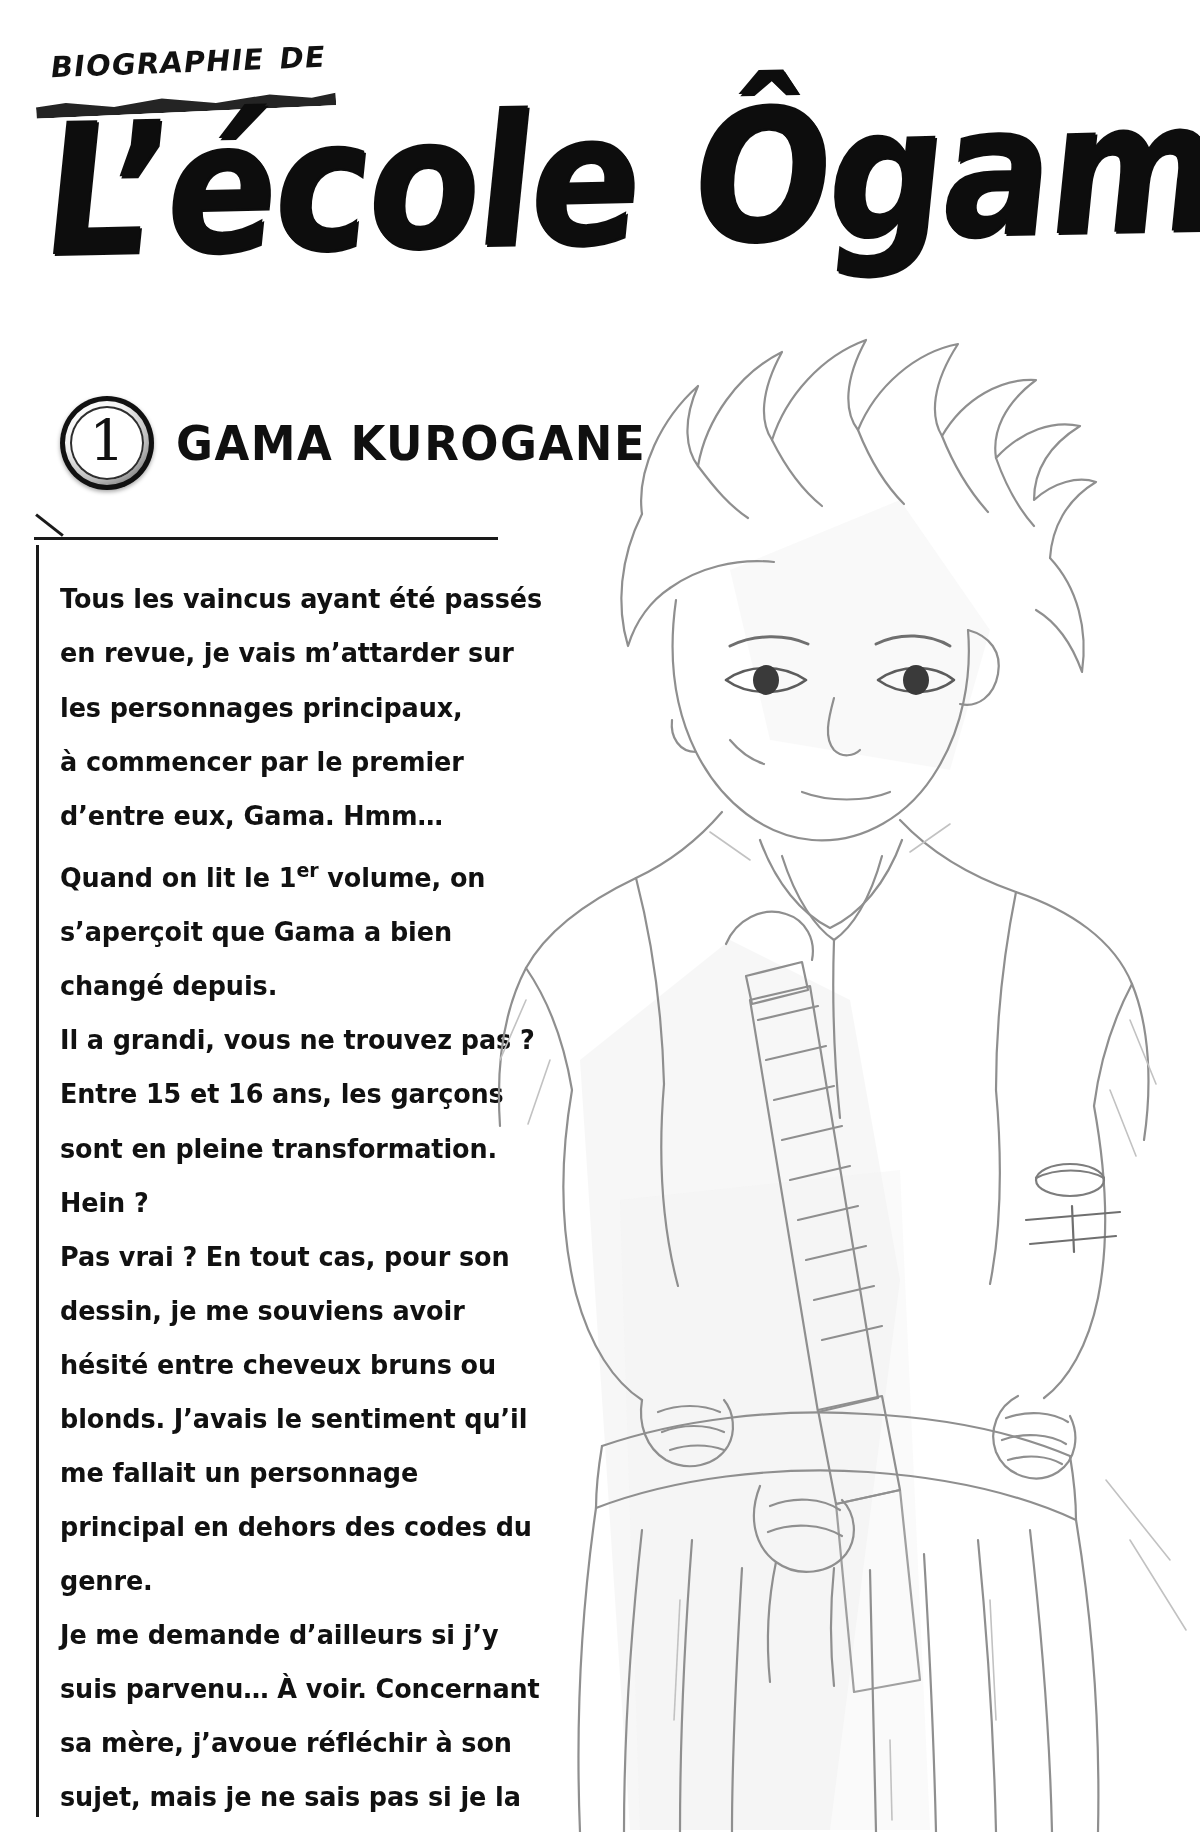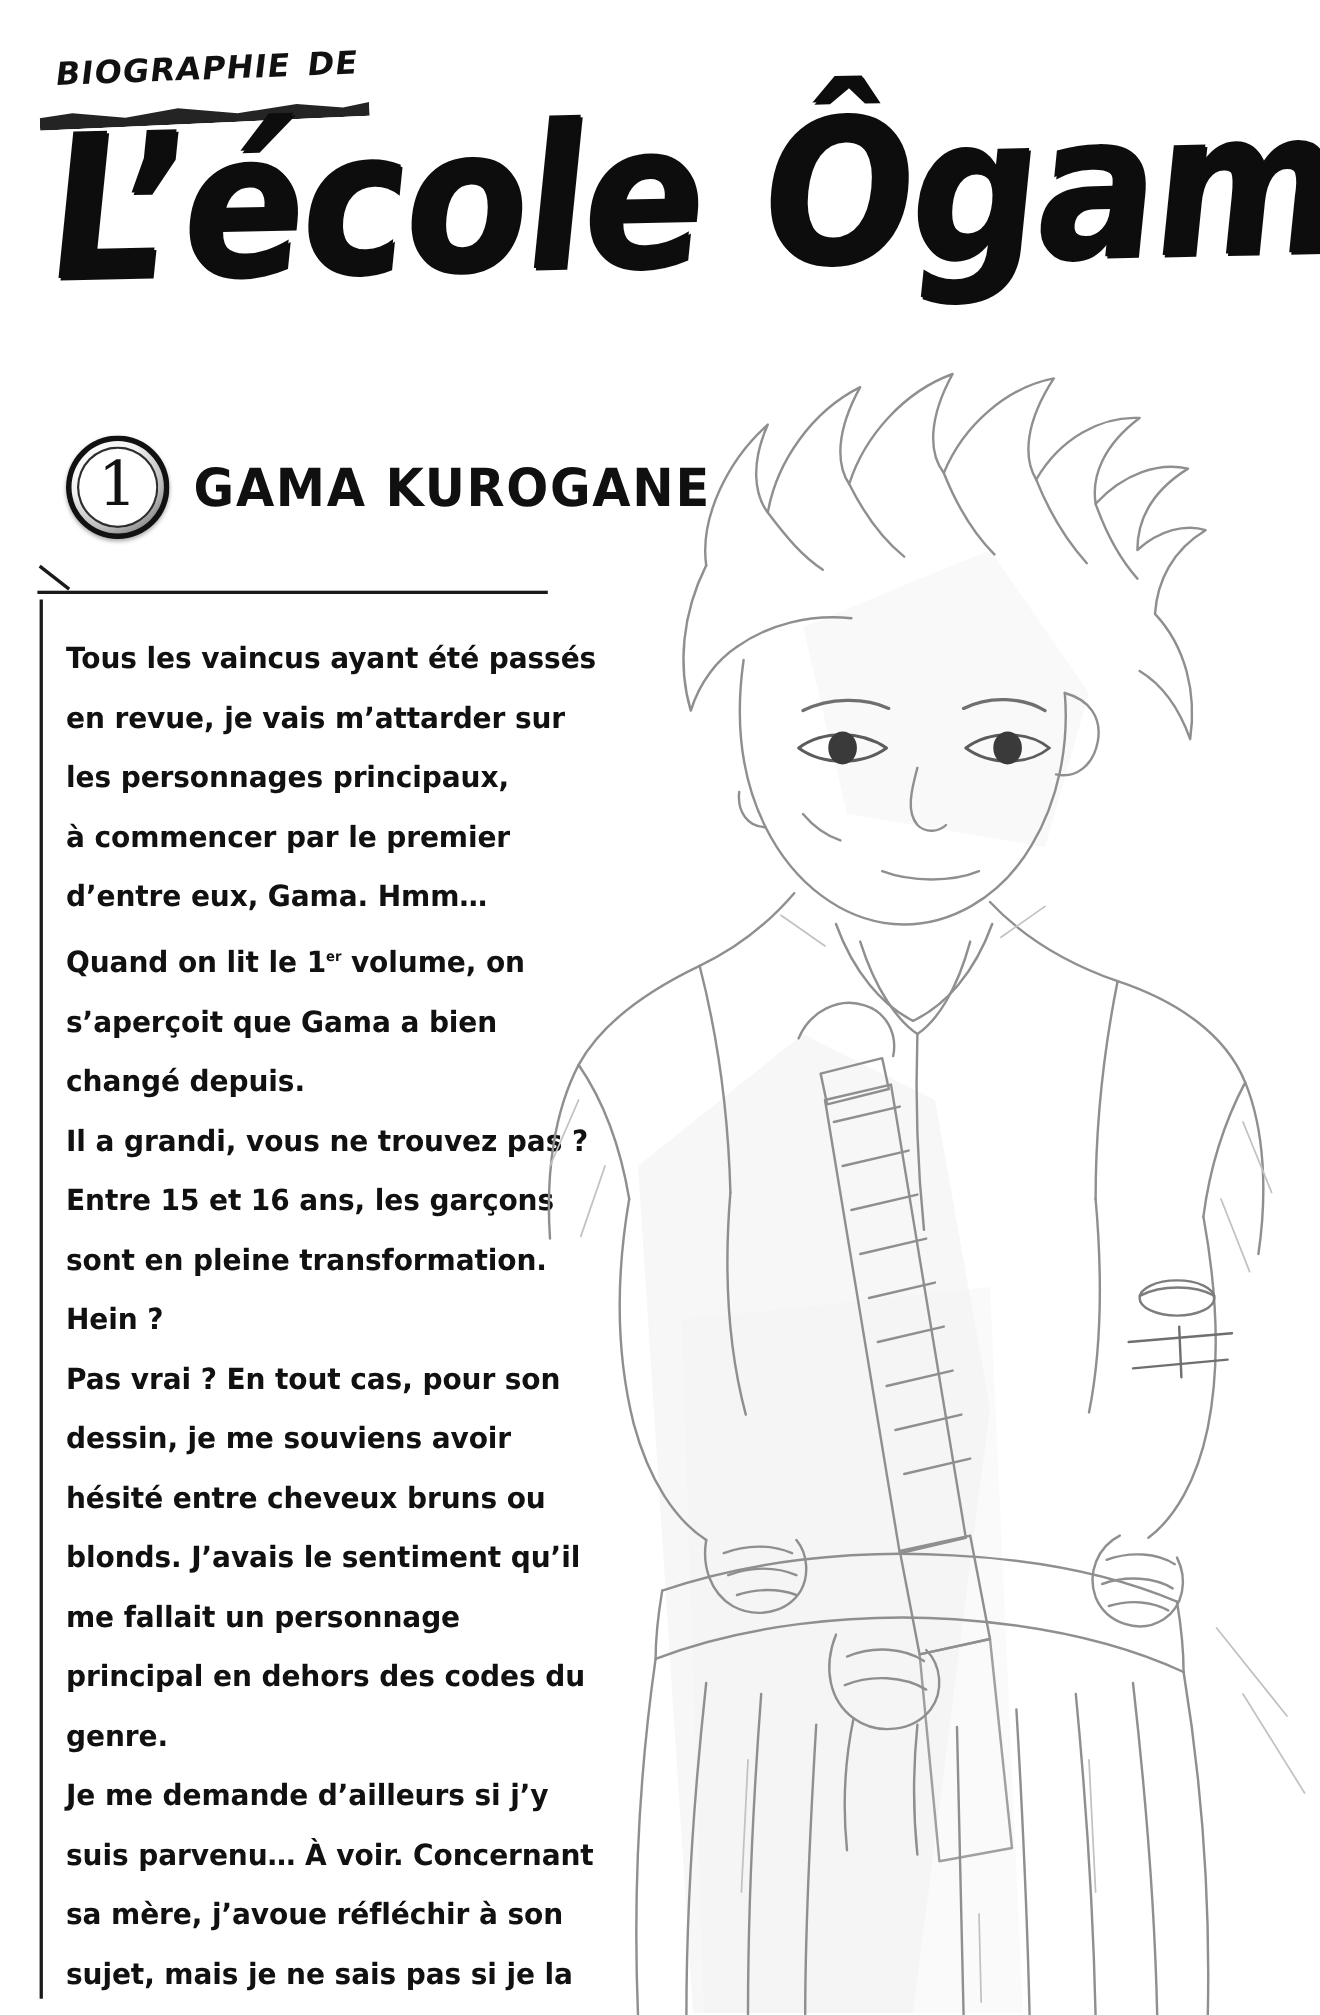--- a/index.html
+++ b/index.html
@@ -150,21 +150,21 @@
     line-height: 52px;
     color: #111111;
     letter-spacing: -0.1px;
     transform: scaleY(1.04);
     transform-origin: left top;
   }
   .body-text p {
     margin: 0;
   }
   .body-text sup {
-    font-size: 12px;
+    font-size: 19px;
     vertical-align: super;
   }
 
   
   .art {
     position: absolute;
     left: 430px;
     top: 300px;
     width: 770px;
     height: 1532px;

